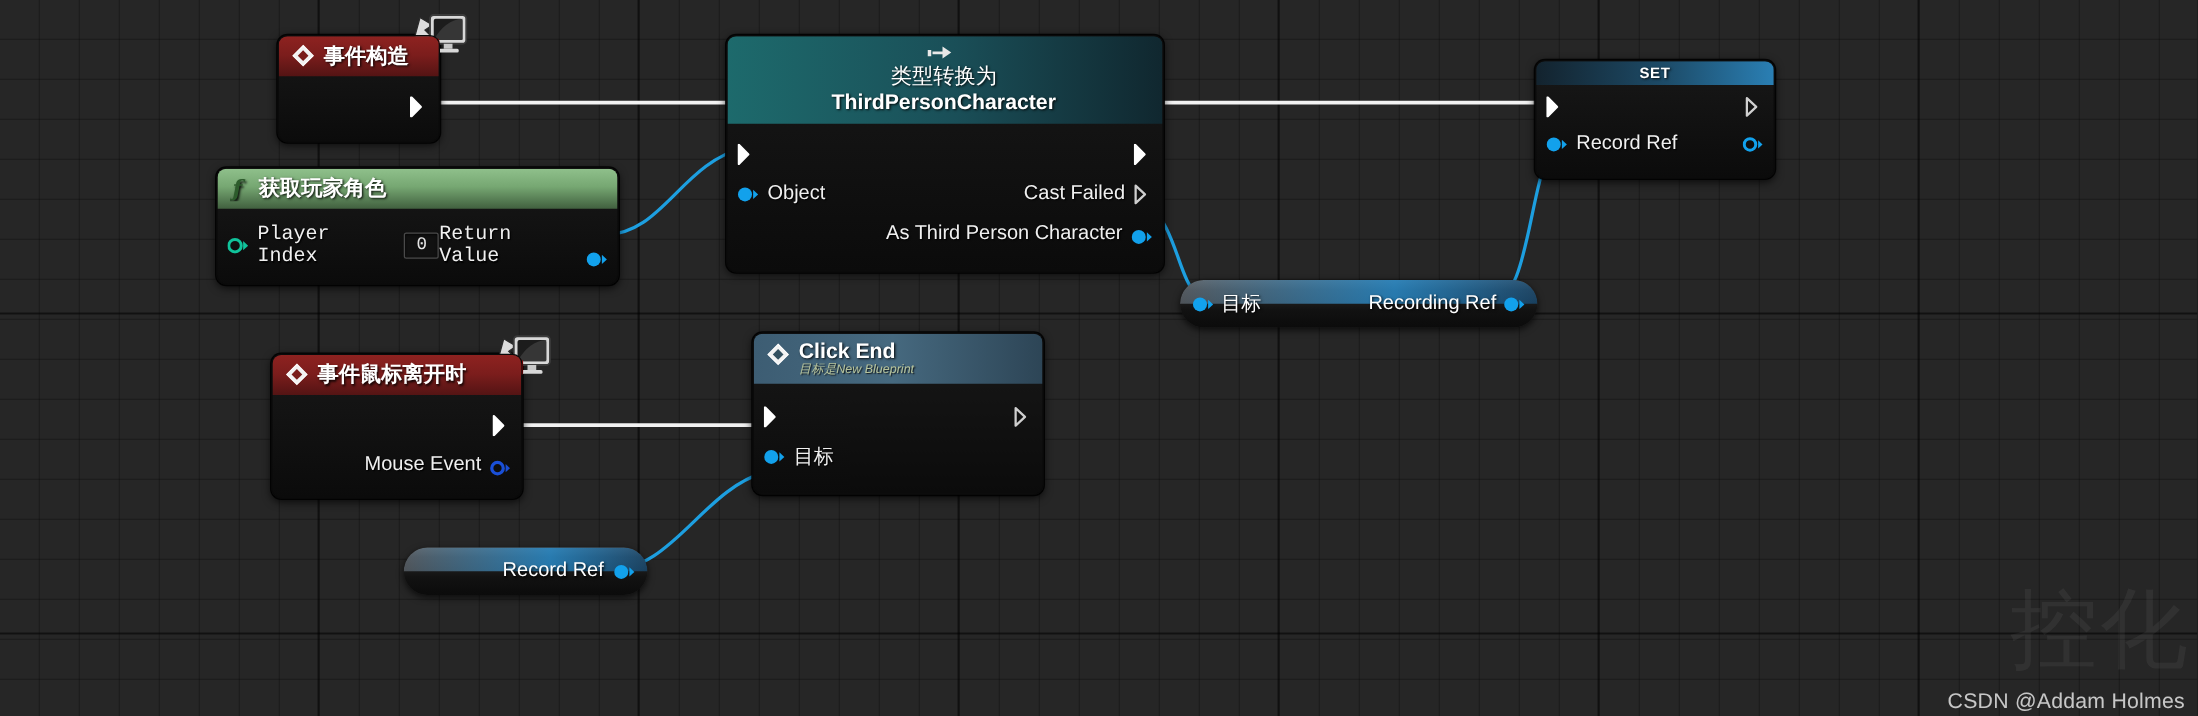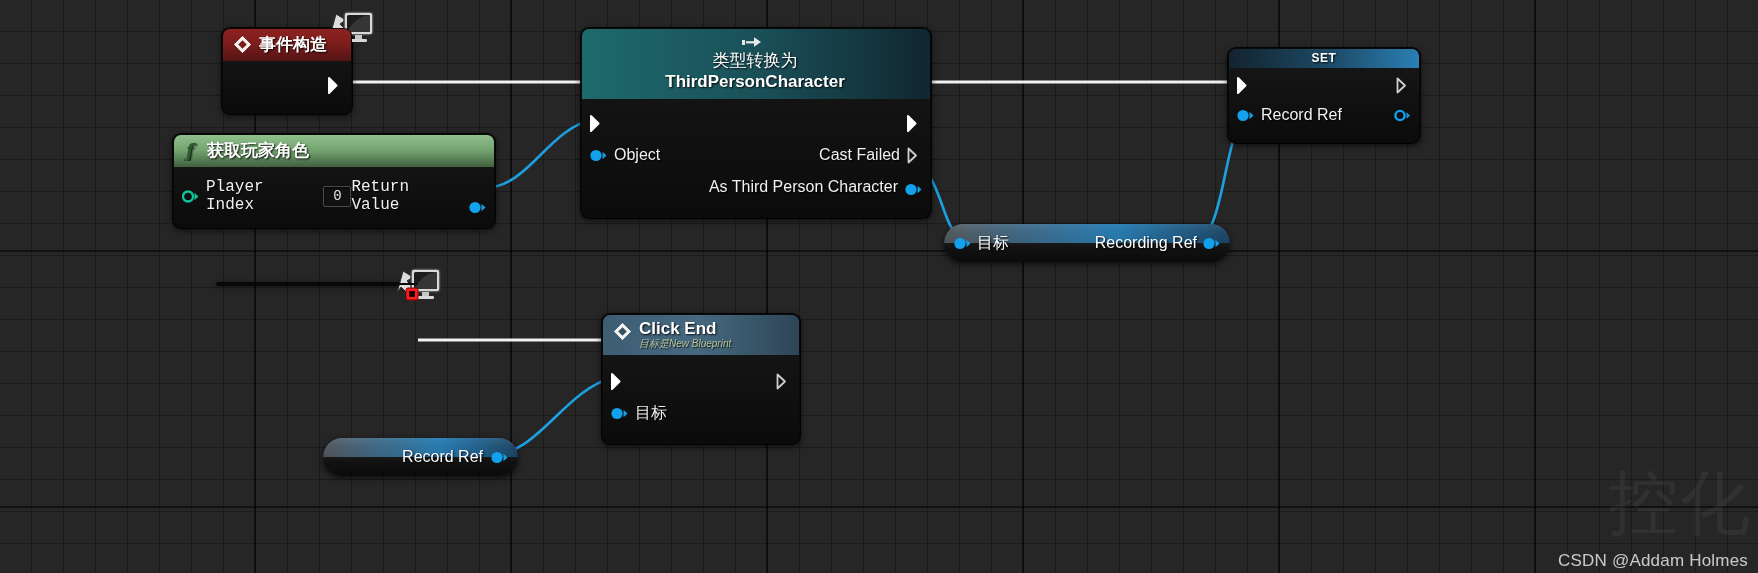--- a/index.html
+++ b/index.html
@@ -397,24 +397,51 @@
       <path d="M10 4 L20 10 L14 14 L22 22 L16 28 L8 20 L4 26 Z" fill="#dcdcdc" stroke="#2a2a2a" stroke-width="1"></path>
       <rect x="18" y="2" width="29" height="23" rx="3" fill="#d8d8d8" stroke="#3a3a3a" stroke-width="1.5"></rect>
       <rect x="21" y="5" width="23" height="17" rx="1.5" fill="#1c1c1c"></rect>
       <path d="M21 22 Q30 6 44 5 L44 22 Z" fill="#3b3b3b" opacity="0.85"></path>
       <rect x="29" y="25" width="7" height="4" fill="#c8c8c8"></rect>
       <rect x="24" y="29" width="17" height="3" rx="1.2" fill="#d8d8d8"></rect>
       <rect x="13" y="21" width="12" height="12" rx="2" fill="#ff1c1c" stroke="#8a0000" stroke-width="1"></rect>
       <rect x="16" y="24" width="6" height="6" rx="1" fill="#1a0000"></rect>
     </svg>
     <div class="node-body">
-    </div>
-  </div>
-
-  <div class="node" style="left:602px; top:266px; width:198px;margin-top:48px;">
+      <div class="title red">
+        <span class="ico">
+          <svg width="19" height="19" viewBox="0 0 20 20">
+            <path d="M10 1.5 L18.5 10 L10 18.5 L1.5 10 Z" fill="#f2f2f2" stroke="#ffffff" stroke-width="1"></path>
+            <path d="M10 5.5 L14.5 10 L10 14.5 L5.5 10 Z" fill="#7a1c1a"></path>
+          </svg>
+        </span>
+        <span>事件鼠标离开时</span>
+      </div>
+      <div class="rows" style="padding:8px 0 10px 0;">
+        <div class="row" style="min-height:30px;">
+          <div class="right">
+            <svg class="exec-pin" viewBox="0 0 15 17">
+              <path d="M1 1 L8.5 8.5 L1 16 Z" fill="#ffffff" stroke="#ffffff" stroke-width="2" stroke-linejoin="round"></path>
+            </svg>
+          </div>
+        </div>
+        <div class="row" style="min-height:30px;">
+          <div class="right">
+            <span class="pinlabel" style="margin-right:7px;">Mouse Event</span>
+            <svg class="data-pin" viewBox="0 0 17 13">
+              <circle cx="6" cy="6.5" r="4.6" fill="none" stroke="#1a4fd6" stroke-width="2.6"></circle>
+              <path d="M12.5 3.2 L16 6.5 L12.5 9.8 Z" fill="#1a4fd6"></path>
+            </svg>
+          </div>
+        </div>
+      </div>
+    </div>
+  </div>
+
+  <div class="node" style="left:602px; top:266px; width:233px;">
     <div class="node-body">
       <div class="title click" style="align-items:flex-start; padding:5px 12px 6px 10px;">
         <span class="ico" style="margin-top:2px;">
           <svg width="19" height="19" viewBox="0 0 20 20">
             <path d="M10 1.5 L18.5 10 L10 18.5 L1.5 10 Z" fill="#f2f2f2" stroke="#ffffff" stroke-width="1"></path>
             <path d="M10 5.5 L14.5 10 L10 14.5 L5.5 10 Z" fill="#33505f"></path>
           </svg>
         </span>
         <span class="title-stack">
           <span>Click End</span>

